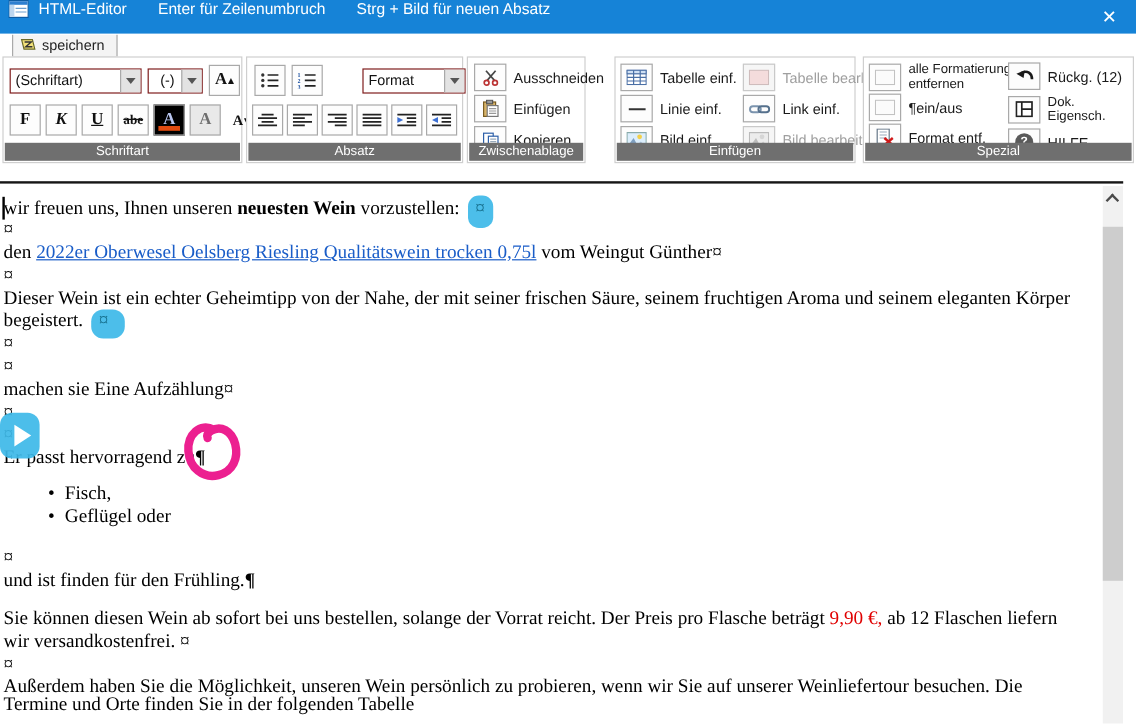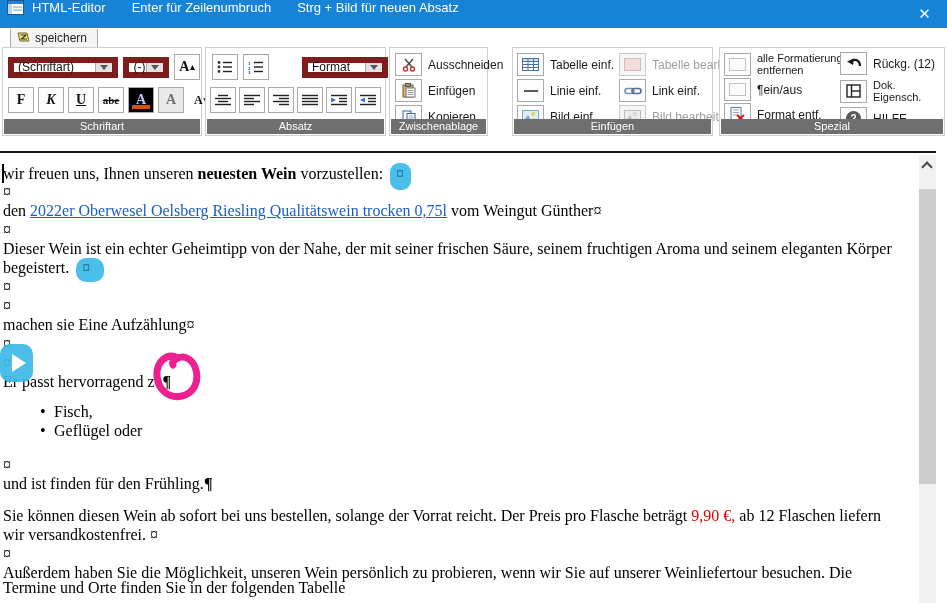--- a/index.html
+++ b/index.html
@@ -18,21 +18,21 @@
   
   .toolbar { position:absolute; left:0; top:47px; width:947px; height:91px; }
   .group { position:absolute; top:0; height:89px; border:1px solid #cfcfcf; background:#fff; }
   .group-caption { position:absolute; left:1px; right:1px; bottom:1px; height:15px;
     background:#6f6f6f; color:#fff; font-size:11px; text-align:center; line-height:15px; }
   .g-font { left:2px; width:200px; }
   .g-par { left:205px; width:181px; }
   .g-clip { left:389px; width:99px; }
   .g-ins { left:512px; width:201px; }
   .g-spec { left:719px; width:226px; }
-  .sel { height:21px; background:#fff; border:6px solid #7f1d1d; display:flex; align-items:center;
+  .sel { height:21px; background:#fff; border:1px solid #7f1d1d; display:flex; align-items:center;
     font-size:12px; color:#111; }
   .sel .sel-text { flex:1; padding-left:4px; white-space:nowrap; overflow:hidden; }
   .sel .chev { width:17px; height:100%; background:#e3e3e3; border-left:1px solid #a9a9a9;
     display:flex; align-items:center; justify-content:center; }
   .chev i { display:block; width:0; height:0; border-left:4px solid transparent;
     border-right:4px solid transparent; border-top:5px solid #555; }
   .tbtn { width:26px; height:26px; background:#fdfdfd; border:1px solid #a9a9a9;
     display:flex; align-items:center; justify-content:center; font-family:"Liberation Serif",serif;
     font-size:14px; font-weight:bold; color:#111; }
   .row { display:flex; align-items:center; gap:5px; }

